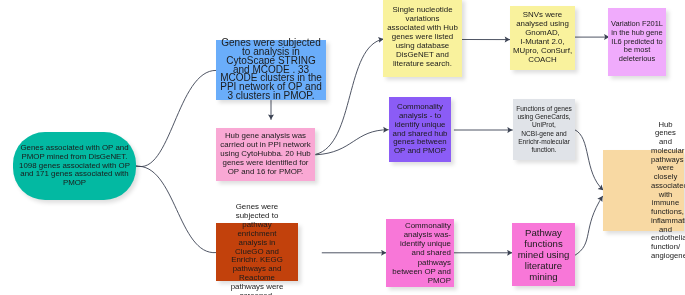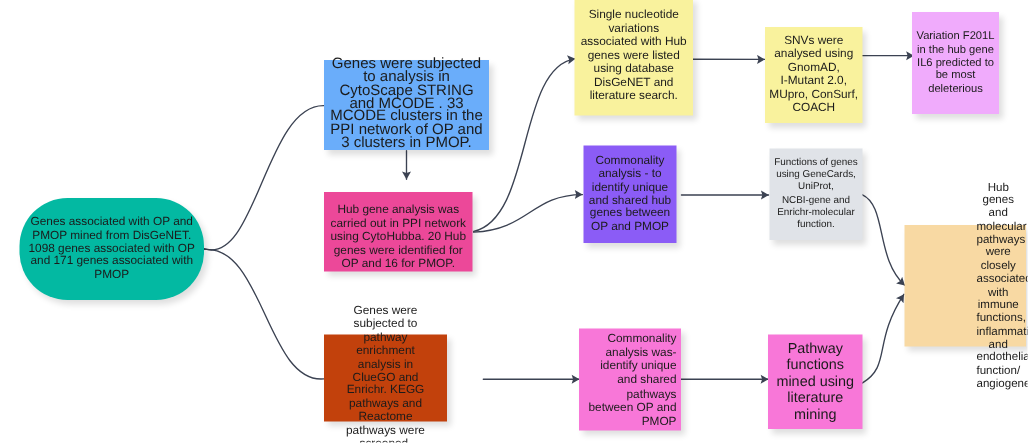--- a/index.html
+++ b/index.html
@@ -42,30 +42,30 @@
       </g>
   </svg>
 
   <div class="nodes">
       <div class="node" style="left: 13px; top: 132px; width: 123px; height: 68px; background: rgb(3, 185, 162); border-radius: 32px;">
         <span style="font-size: 7.9px; line-height: 8.9px; padding: 0px 5px;">Genes associated with OP and PMOP mined from DisGeNET. 1098 genes associated with OP and 171 genes associated with PMOP</span>
       </div>
       <div class="node" style="left: 216px; top: 40px; width: 110px; height: 60px; background: rgb(106, 173, 250);">
         <span style="font-size: 10px; line-height: 8.9px; padding: 0px 3px;">Genes were subjected to analysis in CytoScape STRING and MCODE . 33 MCODE clusters in the PPI network of OP and 3 clusters in PMOP.</span>
       </div>
-      <div class="node" style="left: 216px; top: 128px; width: 99px; height: 53px; background: #ec4899; align-items: flex-end;">
+      <div class="node" style="left: 216px; top: 128px; width: 99px; height: 53px; background: #f9a8d4;">
         <span style="font-size: 7.9px; line-height: 8.9px; padding: 0px 3px;">Hub gene analysis was carried out in PPI network using CytoHubba. 20 Hub genes were identified for OP and 16 for PMOP.</span>
       </div>
       <div class="node" style="left: 216px; top: 223px; width: 82px; height: 58px; background: #c2410c;">
         <span style="font-size: 7.9px; line-height: 8.9px; padding: 0px 8px;">Genes were subjected to pathway enrichment analysis in ClueGO and Enrichr. KEGG pathways and Reactome pathways were screened.</span>
       </div>
       <div class="node" style="left: 383px; top: -2px; width: 79px; height: 79px; background: rgb(249, 242, 157);">
         <span style="font-size: 7.9px; line-height: 8.9px; padding: 0px 4px;">Single nucleotide variations associated with Hub genes were listed using database DisGeNET and literature search.</span>
       </div>
-      <div class="node" style="left: 510px; top: 18px; width: 65px; height: 64px; background: rgb(249, 242, 157);">
+      <div class="node" style="left: 510px; top: 6px; width: 65px; height: 64px; background: rgb(249, 242, 157);">
         <span style="font-size: 7.9px; line-height: 8.9px; padding: 0px 2px;"><span>SNVs were</span><br><span>analysed using</span><br><span>GnomAD,</span><br><span>I-Mutant 2.0,</span><br><span>MUpro, ConSurf,</span><br><span>COACH</span></span>
       </div>
       <div class="node" style="left: 608px; top: 8px; width: 58px; height: 68px; background: #f0abfc;">
         <span style="font-size: 7.45px; line-height: 8.82px; padding: 0px 1px;">Variation F201L in the hub gene IL6 predicted to be most deleterious</span>
       </div>
       <div class="node" style="left: 389px; top: 97px; width: 62px; height: 65px; background: #8b5cf6;">
         <span style="font-size: 7.9px; line-height: 8.85px; padding: 0px 3px;">Commonality analysis - to identify unique and shared hub genes between OP and PMOP</span>
       </div>
       <div class="node" style="left: 513px; top: 99px; width: 62px; height: 61px; background: rgb(224, 227, 232);">
         <span style="font-size: 6.6px; line-height: 8.2px; padding: 0px 2px;"><span>Functions of genes</span><br><span>using GeneCards,</span><br><span>UniProt,</span><br><span>NCBI-gene and</span><br><span>Enrichr-molecular</span><br><span>function.</span></span>

